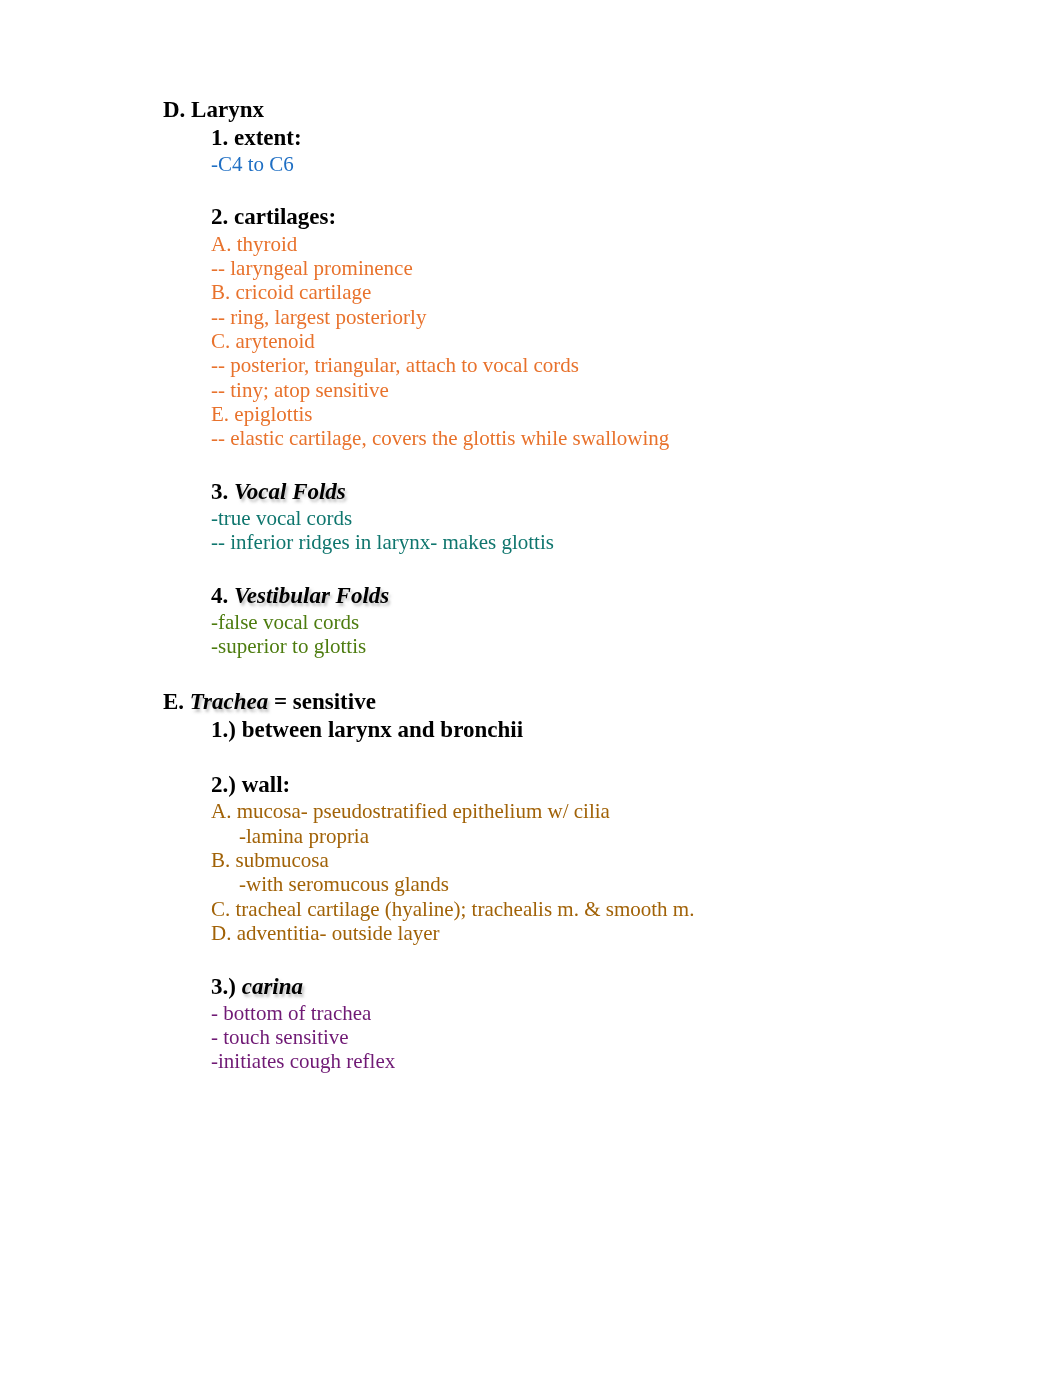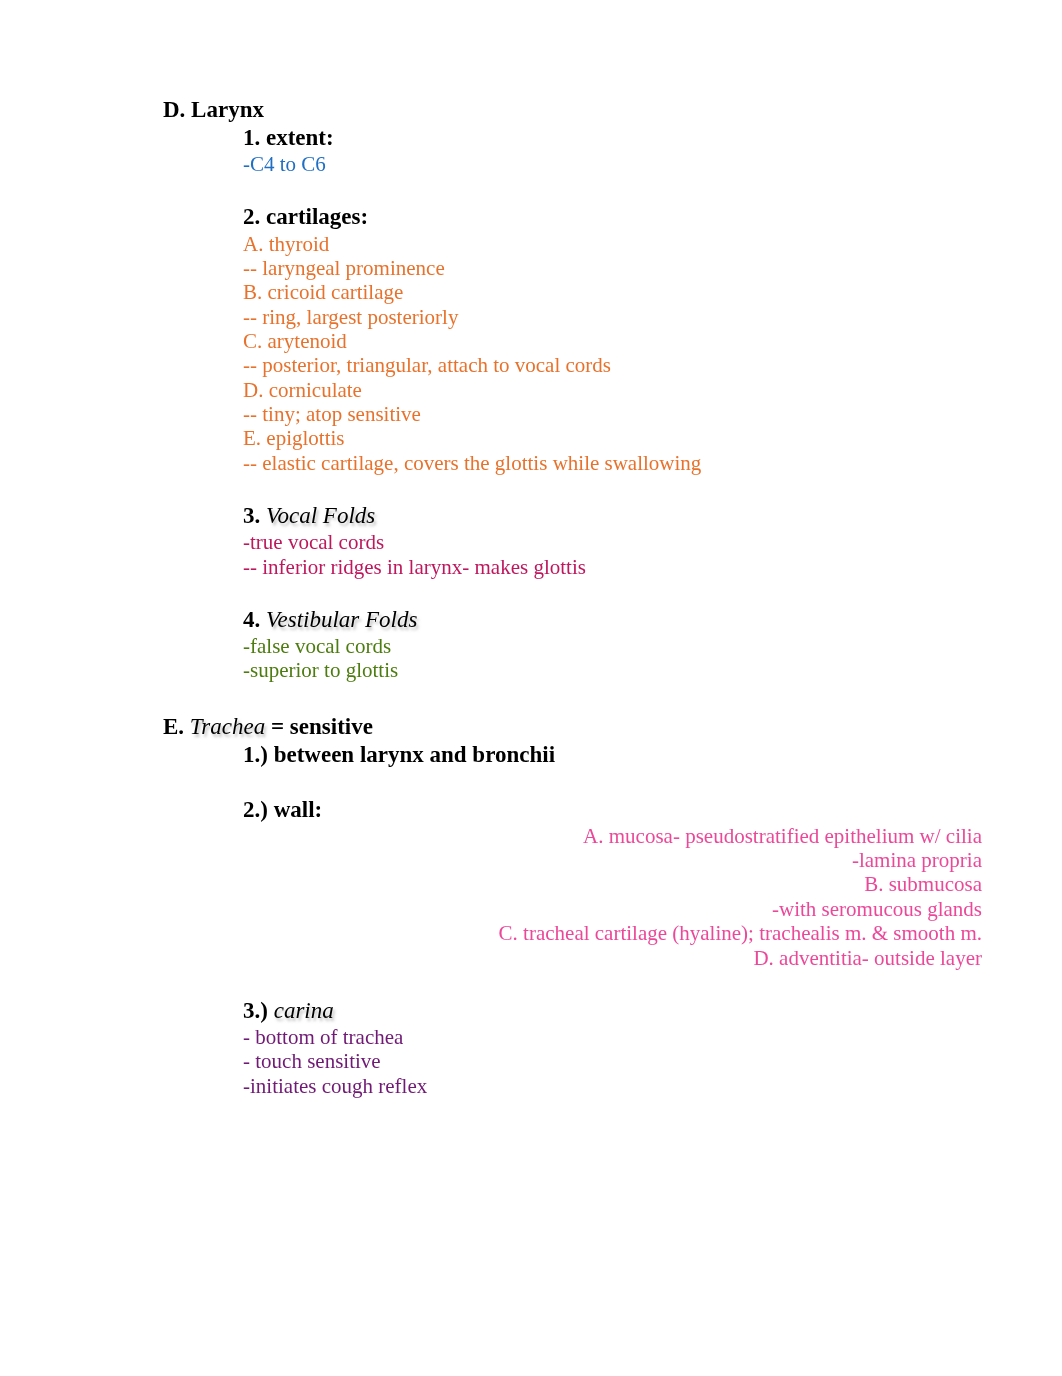--- a/index.html
+++ b/index.html
@@ -23,21 +23,21 @@
     box-sizing: border-box;
     padding: 96px 80px 80px 163px;
     background: #ffffff;
   }
 
   
   .lvl0 {                 
     margin-left: 0;
   }
   .lvl1 {                 
-    margin-left: 80px;
+    margin-left: 48px;
   }
   .lvl2 {                 
     margin-left: 76px;
   }
 
   .head-main {
     font-size: 23px;
     font-weight: bold;
     line-height: 1.22;
     white-space: pre-wrap;
@@ -51,38 +51,38 @@
   .line {
     font-size: 21px;
     font-weight: normal;
     line-height: 1.16;
     white-space: pre-wrap;
   }
 
   
   .emph {
     font-style: italic;
-    font-weight: normal;
+    font-weight: bold;
     text-shadow: 2px 3px 3px rgba(140,140,140,0.55);
   }
 
   
   .gap {
     height: 27px;
   }
   .gap-big {
     height: 30px;
   }
 
   
   .c-blue       { color: #1f6fc4; }
   .c-orange     { color: #e8722c; }
-  .c-green      { color: #be185d; }
+  .c-green      { color: #0f766e; }
   .c-lightblue  { color: #4d7c0f; }
-  .c-navy       { color: #ec4899; text-align: right; }
+  .c-navy       { color: #a16207; }
   .c-purple     { color: #701a75; }
   .c-black      { color: #000000; }
 </style>
 </head>
 <body>
 
 <div class="page">
 
   <div class="head-main lvl0 c-black">D. Larynx</div>
 
@@ -91,21 +91,20 @@
 
   <div class="gap"></div>
 
   <div class="head-sub lvl1 c-black">2. cartilages:</div>
   <div class="line lvl1 c-orange">A. thyroid</div>
   <div class="line lvl1 c-orange">-- laryngeal prominence</div>
   <div class="line lvl1 c-orange">B. cricoid cartilage</div>
   <div class="line lvl1 c-orange">-- ring, largest posteriorly</div>
   <div class="line lvl1 c-orange">C. arytenoid</div>
   <div class="line lvl1 c-orange">-- posterior, triangular, attach to vocal cords</div>
-  <div class="line lvl1 c-orange">D. corniculate</div>
   <div class="line lvl1 c-orange">-- tiny; atop sensitive</div>
   <div class="line lvl1 c-orange">E. epiglottis</div>
   <div class="line lvl1 c-orange">-- elastic cartilage, covers the glottis while swallowing</div>
 
   <div class="gap"></div>
 
   <div class="head-sub lvl1 c-black"><span>3. </span><span class="emph">Vocal Folds</span></div>
   <div class="line lvl1 c-green">-true vocal cords</div>
   <div class="line lvl1 c-green">-- inferior ridges in larynx- makes glottis</div>
 

